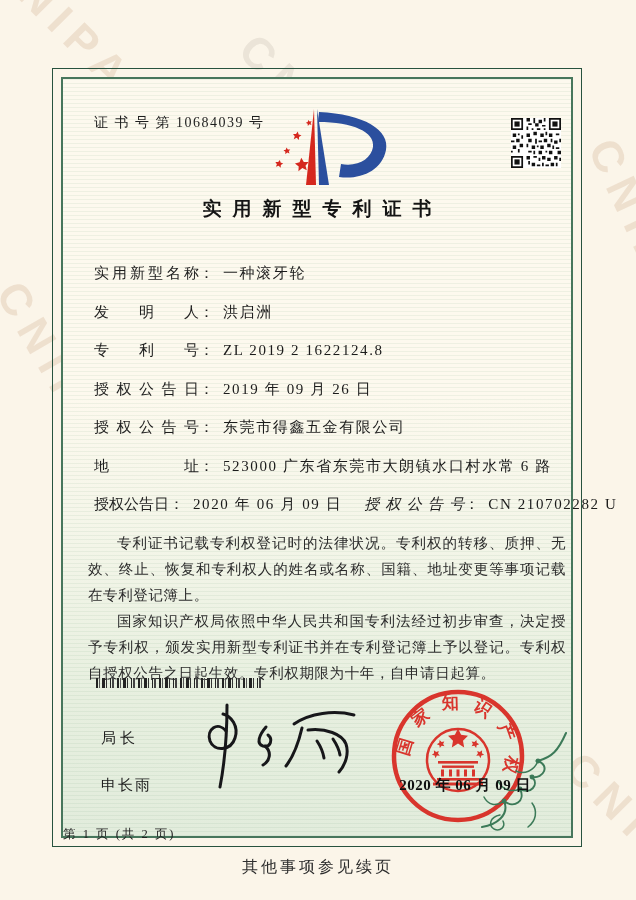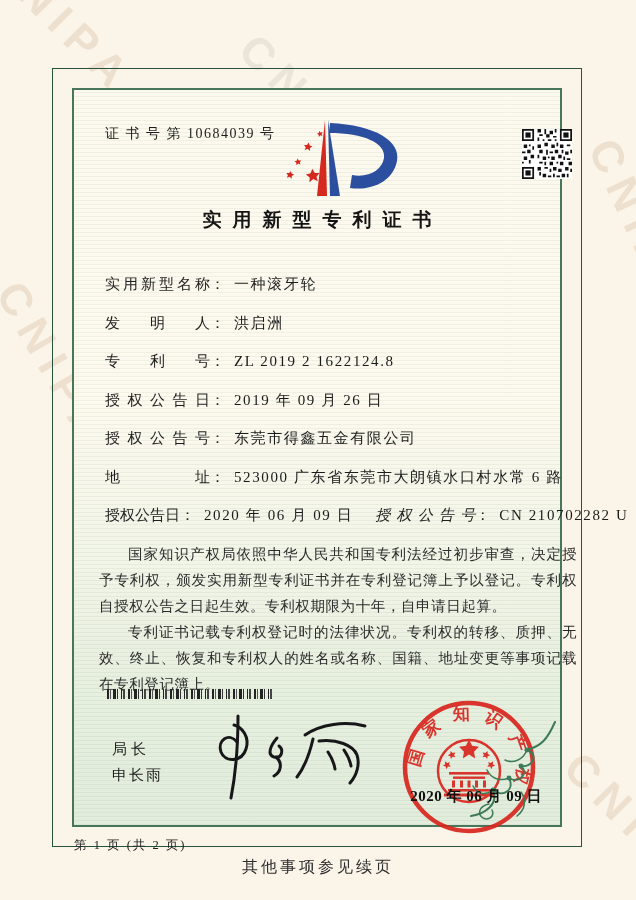--- a/index.html
+++ b/index.html
@@ -14,21 +14,21 @@
     position:absolute;z-index:0;
     font-family:"Liberation Sans","DejaVu Sans",sans-serif;
     font-weight:bold;font-size:44px;letter-spacing:10px;
     color:rgba(219,190,162,0.38);
     transform:rotate(45deg);white-space:nowrap;pointer-events:none;
   }
   .wm.inner{color:rgba(176,168,156,0.22);}
   
   .frame{
     position:absolute;left:52px;top:68px;width:530px;height:779px;
-    border:1.5px solid #27523e;padding:19px;box-sizing:border-box;z-index:1;
+    border:1.5px solid #27523e;padding:8px;box-sizing:border-box;z-index:1;
   }
   .frame-inner{
     position:relative;width:100%;height:100%;box-sizing:border-box;
     border:2px solid #47765c;
     background:
       repeating-linear-gradient(0deg, rgba(110,160,120,0.10) 0 1px, rgba(0,0,0,0) 1px 4px),
       linear-gradient(180deg,#fdf9ee 0%,#fdf9ee 42%,#f3f5e8 62%,#e7efdf 82%,#e2ecdc 100%);
   }
   
   .cert-no{position:absolute;left:31px;top:35px;font-size:14px;letter-spacing:1.5px;color:#1d1d1d;}
@@ -63,21 +63,21 @@
     background-image:repeating-linear-gradient(90deg,
       #232323 0 2px, rgba(0,0,0,0) 2px 3px,
       #555 3px 4px, rgba(0,0,0,0) 4px 6px,
       #232323 6px 9px, rgba(0,0,0,0) 9px 10px,
       #333 10px 11px, rgba(0,0,0,0) 11px 14px,
       #232323 14px 15px, rgba(0,0,0,0) 15px 16px,
       #444 16px 18px, rgba(0,0,0,0) 18px 21px);
   }
   
   .director-title{position:absolute;left:38px;top:650px;font-size:15px;letter-spacing:4px;color:#1c1c1c;}
-  .director-name{position:absolute;left:38px;top:676px;font-size:15px;letter-spacing:2px;color:#1c1c1c;text-align:right;}
+  .director-name{position:absolute;left:38px;top:697px;font-size:15px;letter-spacing:2px;color:#1c1c1c;text-align:right;}
   .sig{position:absolute;left:133px;top:620px;}
   
   .seal{position:absolute;left:320px;top:602px;opacity:0.92;}
   .seal-date{
     position:absolute;left:327px;top:697px;width:150px;text-align:center;
     font-size:15px;font-weight:bold;letter-spacing:0.5px;color:#101010;z-index:3;
   }
   .flourish{position:absolute;right:1px;bottom:1px;}
   .page-num{
     position:absolute;left:0;top:747px;width:100%;text-align:left;
@@ -177,22 +177,22 @@
           <span class="f-value">2020 年 06 月 09 日</span>
         <span class="f-pair2">
           <span class="f-label">授权公告号</span>
             <span class="f-colon">：</span>
             <span class="f-value">CN 210702282 U</span>
         </span>
       </div>
     </div>
 
     <div class="paras">
+      <p>专利证书记载专利权登记时的法律状况。专利权的转移、质押、无效、终止、恢复和专利权人的姓名或名称、国籍、地址变更等事项记载在专利登记簿上。</p>
       <p>国家知识产权局依照中华人民共和国专利法经过初步审查，决定授予专利权，颁发实用新型专利证书并在专利登记簿上予以登记。专利权自授权公告之日起生效。专利权期限为十年，自申请日起算。</p>
-      <p>专利证书记载专利权登记时的法律状况。专利权的转移、质押、无效、终止、恢复和专利权人的姓名或名称、国籍、地址变更等事项记载在专利登记簿上。</p>
     </div>
 
     <div class="barcode"></div>
 
     <div class="director-title">局长</div>
     <div class="director-name">申长雨</div>
 
     <svg class="sig" width="170" height="95" viewBox="0 0 170 95">
       <g fill="none" stroke="#17171a" stroke-width="3" stroke-linecap="round" stroke-linejoin="round">
         <path d="M30,32 C22,22 10,30 14,42 C18,53 35,52 39,39 C43,27 35,17 27,15"></path>

